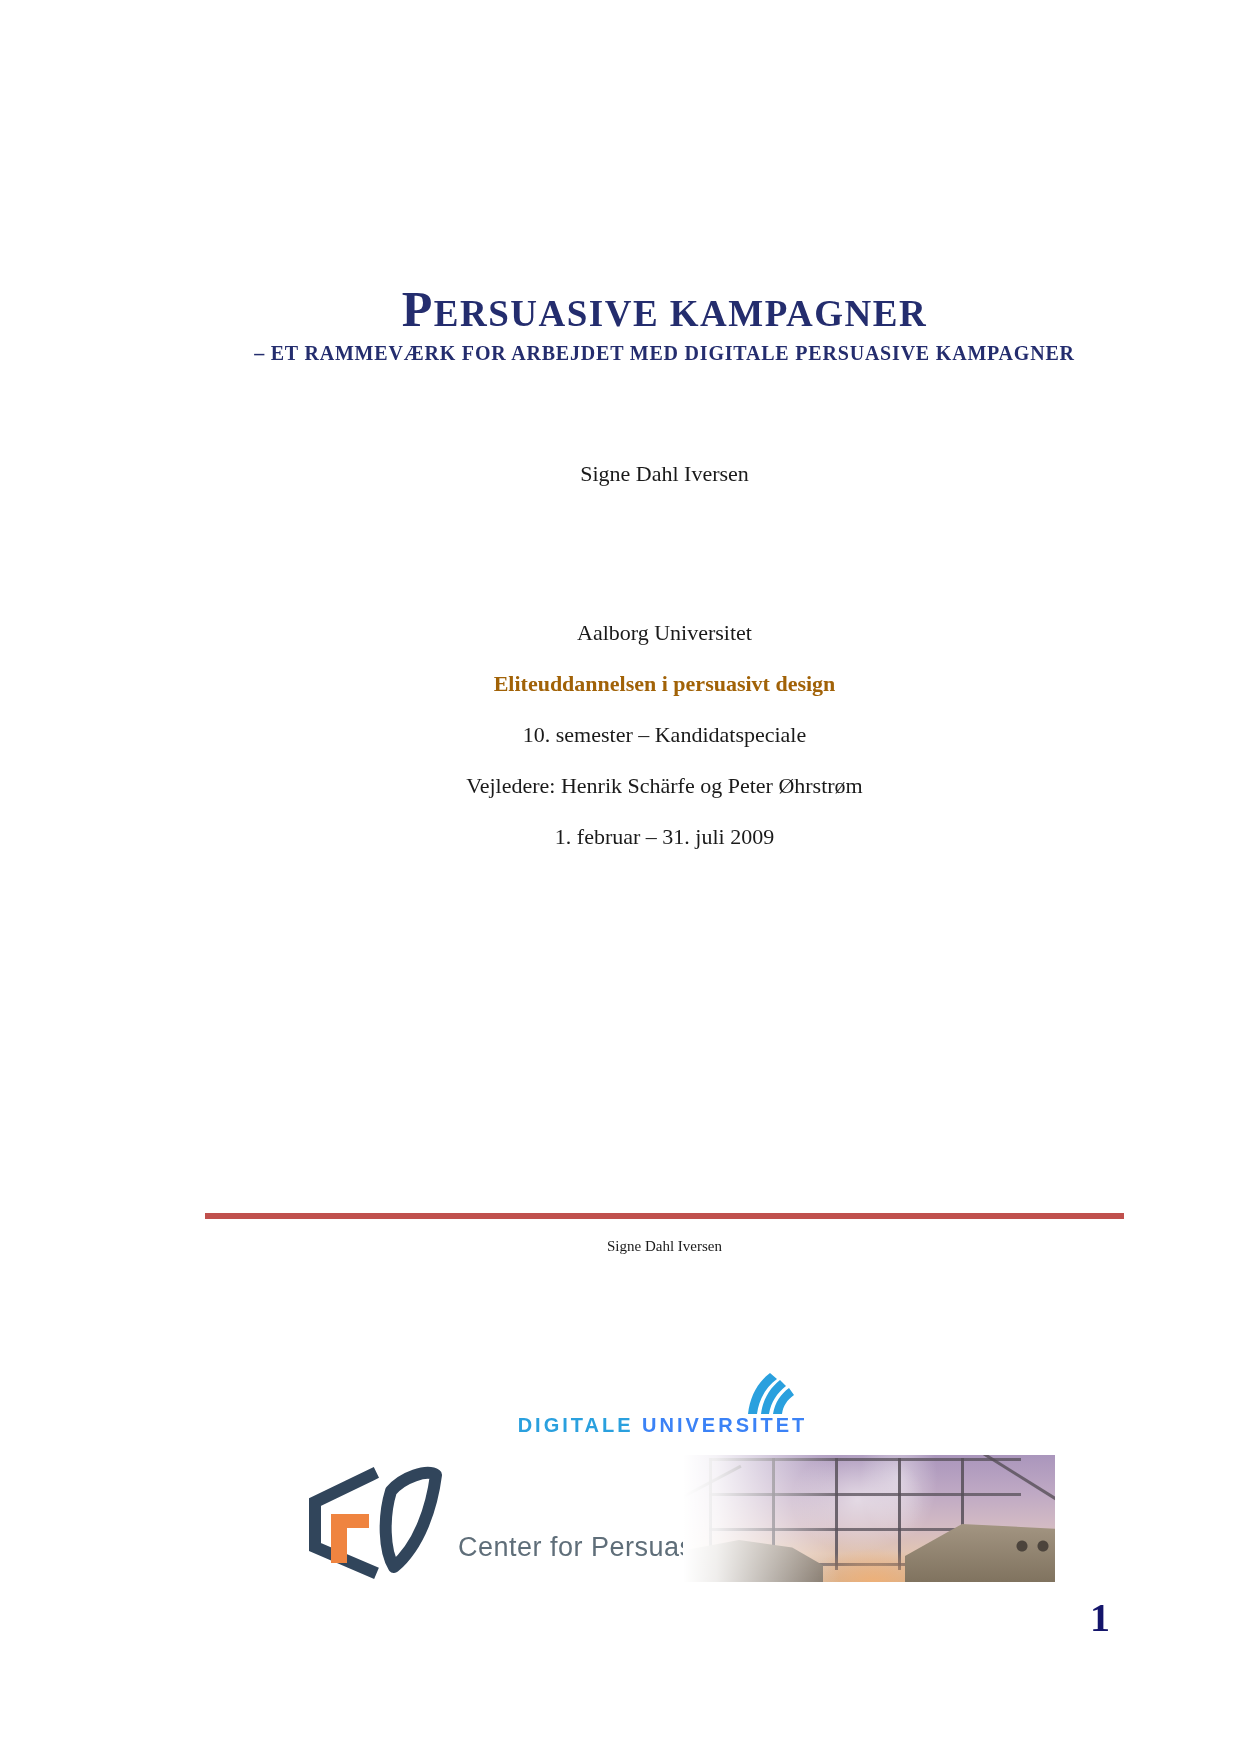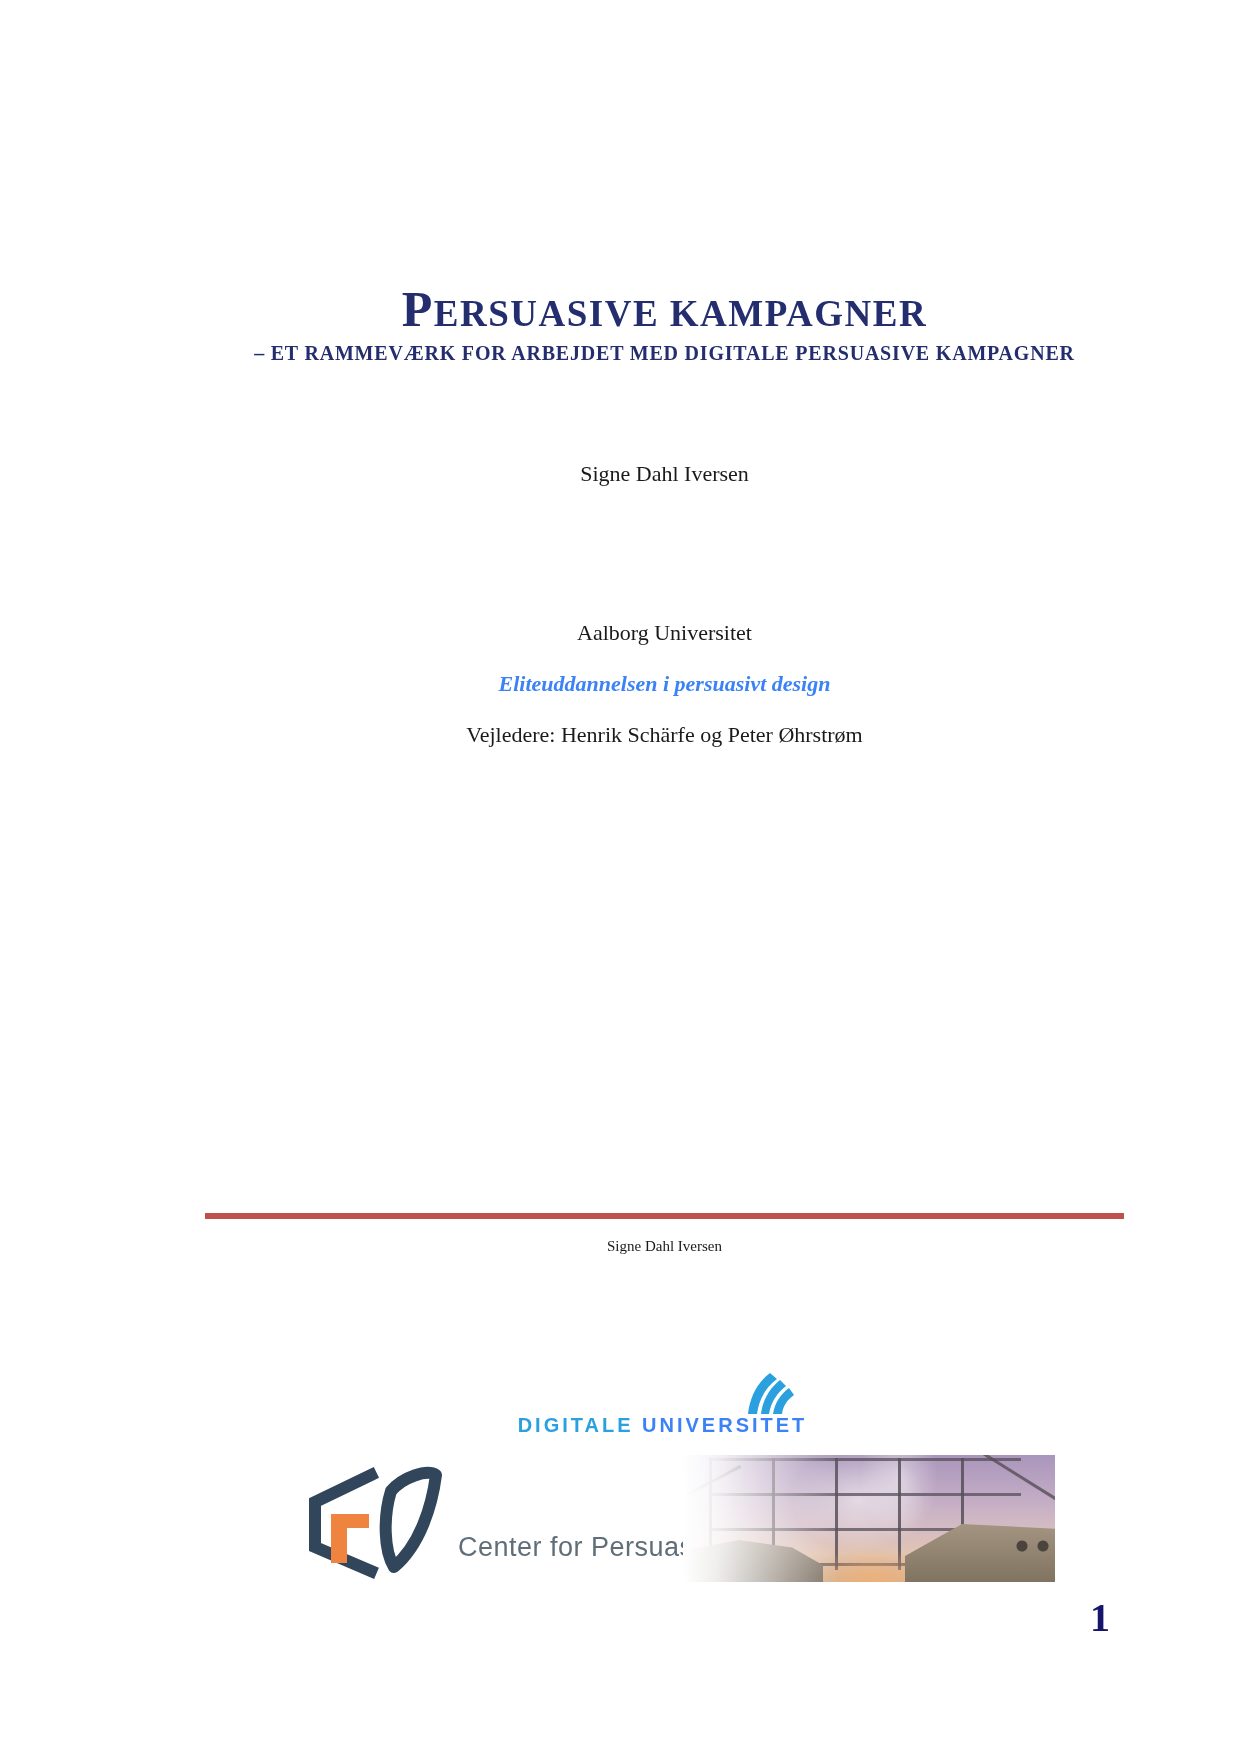--- a/index.html
+++ b/index.html
@@ -22,21 +22,21 @@
   .title { top: 282px; color: #242d6e; font-weight: 700; line-height: 54px; letter-spacing: 1.5px; white-space: nowrap; }
   .title .initial { font-size: 50px; }
   .title .rest { font-size: 37px; }
   
   .subtitle { top: 340px; color: #242d6e; font-weight: 700; font-size: 20px; line-height: 26px; letter-spacing: 0.8px; white-space: nowrap; }
   
   .author { top: 459px; font-size: 22px; line-height: 30px; color: #1a1a1a; }
   
   .details { top: 607px; font-size: 22px; color: #1a1a1a; }
   .details .line { line-height: 51px; }
-  .details .program { color: #3b82f6; font-weight: 700; font-style: italic; }
+  .details .program { color: #a16207; font-weight: 700; }
   
   .length { top: 979px; font-size: 22px; line-height: 28px; color: #1a1a1a; }
   
   .rule { position: absolute; left: 205px; top: 1213px; width: 919px; height: 6px; background: #c0504d; }
   .footer-author { top: 1236px; font-size: 15px; line-height: 20px; color: #1a1a1a; }
   
   .aau-logo { position: absolute; left: 490px; top: 1368px; width: 345px; height: 76px; }
   .aau-icon { position: absolute; left: 254px; top: 0; }
   .aau-text { position: absolute; left: 0; top: 46px; width: 345px; text-align: center;
               font-family: "Liberation Sans", sans-serif; font-weight: 700; font-size: 20px;
@@ -91,21 +91,23 @@
     <span class="initial">P</span><span class="rest">ERSUASIVE KAMPAGNER</span>
   </div>
 
   <div class="content-col subtitle">– ET RAMMEVÆRK FOR ARBEJDET MED DIGITALE PERSUASIVE KAMPAGNER</div>
 
   <div class="content-col author">Signe Dahl Iversen</div>
 
   <div class="content-col details">
     <div class="line">Aalborg Universitet</div>
     <div class="line program">Eliteuddannelsen i persuasivt design</div>
+    <div class="line">10. semester – Kandidatspeciale</div>
     <div class="line">Vejledere: Henrik Schärfe og Peter Øhrstrøm</div>
+    <div class="line">1. februar – 31. juli 2009</div>
   </div>
 
 
   <div class="rule"></div>
 
   <div class="content-col footer-author">Signe Dahl Iversen</div>
 
   <div class="aau-logo">
     <span class="aau-icon">
       <svg width="52" height="46" viewBox="0 0 52 46">

